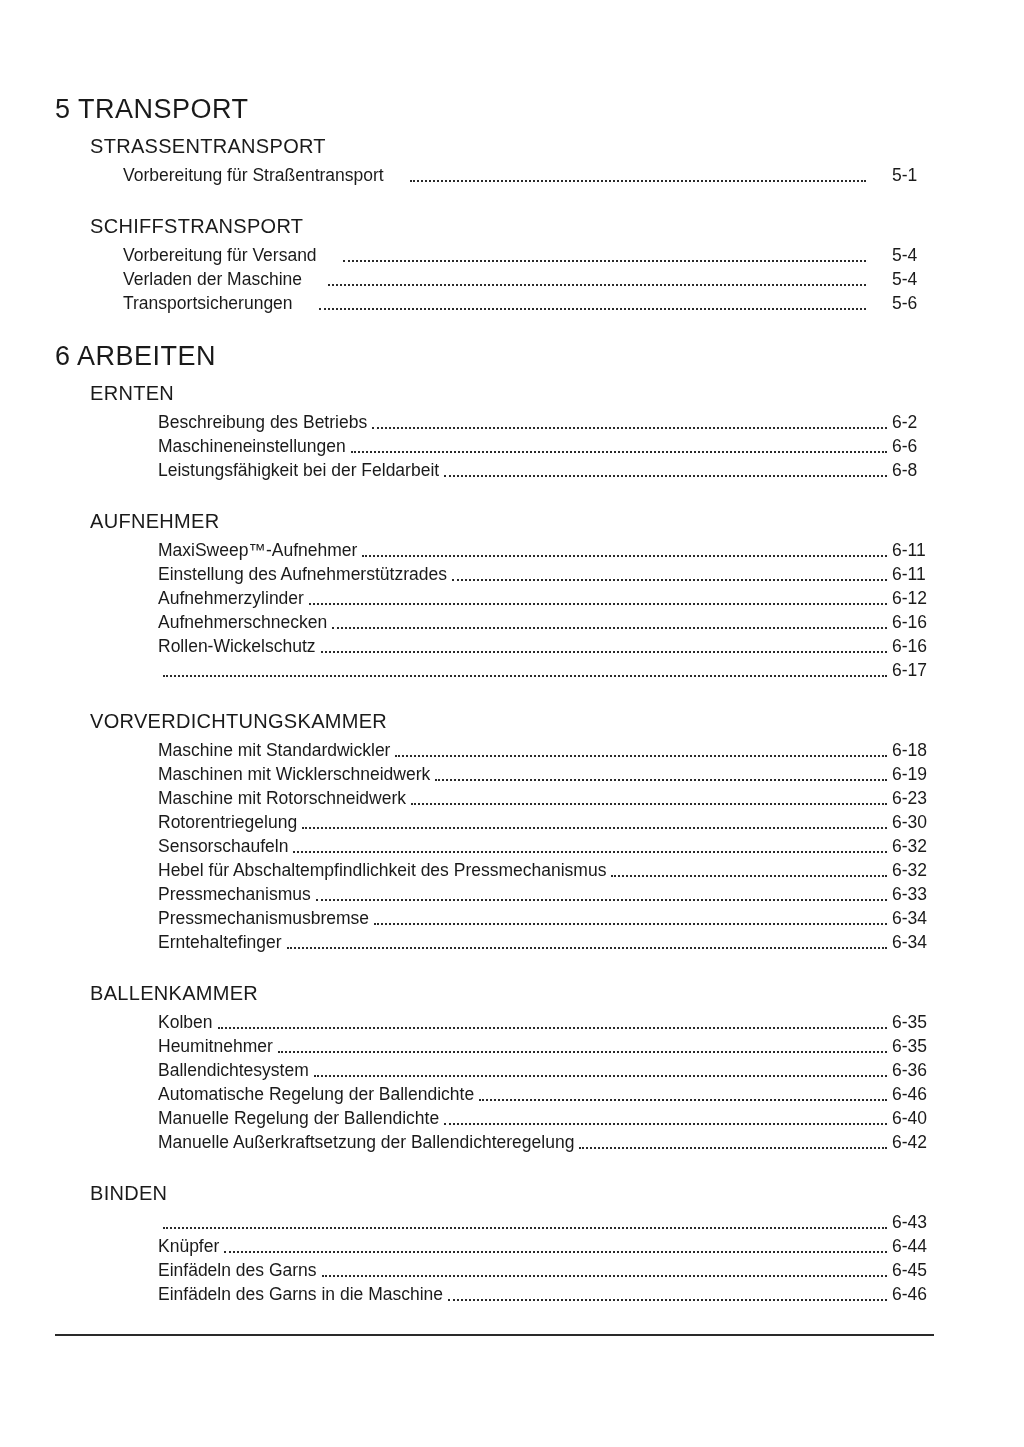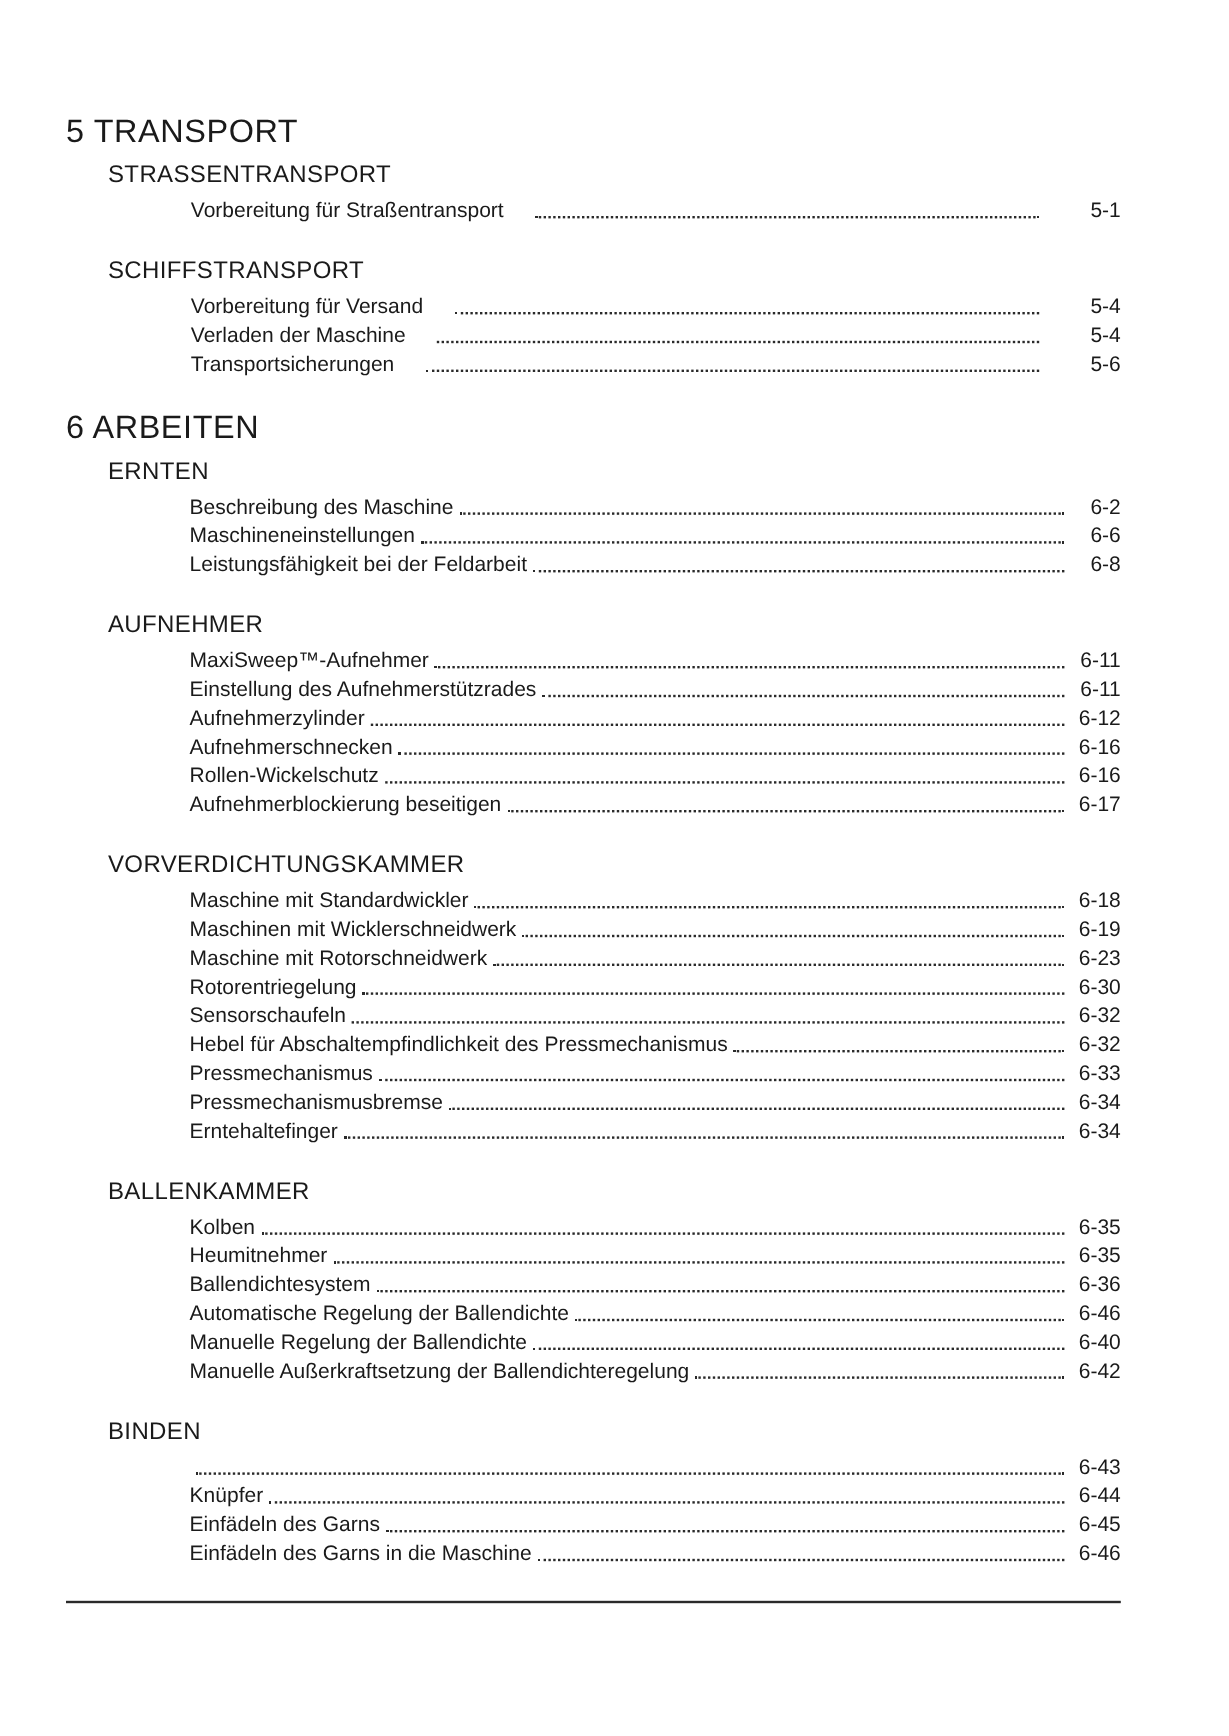--- a/index.html
+++ b/index.html
@@ -38,38 +38,37 @@
     font-weight: 400;
     letter-spacing: 0.3px;
     margin: 0 0 5px 35px;
   }
   .entry {
     display: flex;
     align-items: flex-end;
     font-size: 17.5px;
     line-height: 24px;
   }
-  .chapter-0 .entry { margin-left: 104px; gap: 21px; }
+  .chapter-0 .entry { margin-left: 68px; gap: 21px; }
   .chapter-1 .entry { margin-left: 103px; }
   .entry-label {
     white-space: nowrap;
     flex: 0 0 auto;
   }
   .leader {
     flex: 1 1 auto;
     border-bottom: 2px dotted #2a2a2a;
     margin: 0 5px;
     position: relative;
     top: -5px;
     min-width: 20px;
   }
   .entry-page {
     flex: 0 0 auto;
     min-width: 42px;
-    text-align: right;
     white-space: nowrap;
   }
   .bottom-rule {
     border: none;
     border-top: 2px solid #2a2a2a;
     margin: 16px 0 0 0;
   }
 </style>
 </head>
 <body>
@@ -103,21 +102,21 @@
             <span class="leader"></span>
             <span class="entry-page">5-6</span>
           </div>
         </div>
       </section>
       <section class="chapter chapter-1">
         <div class="chapter-title">6 ARBEITEN</div>
         <div class="toc-section">
           <div class="section-title">ERNTEN</div>
           <div class="entry">
-            <span class="entry-label">Beschreibung des Maschine</span>
+            <span class="entry-label">Beschreibung des Betriebs</span>
             <span class="leader"></span>
             <span class="entry-page">6-2</span>
           </div>
           <div class="entry">
             <span class="entry-label">Maschineneinstellungen</span>
             <span class="leader"></span>
             <span class="entry-page">6-6</span>
           </div>
           <div class="entry">
             <span class="entry-label">Leistungsfähigkeit bei der Feldarbeit</span>
@@ -146,21 +145,20 @@
             <span class="entry-label">Aufnehmerschnecken</span>
             <span class="leader"></span>
             <span class="entry-page">6-16</span>
           </div>
           <div class="entry">
             <span class="entry-label">Rollen-Wickelschutz</span>
             <span class="leader"></span>
             <span class="entry-page">6-16</span>
           </div>
           <div class="entry">
-            <span class="entry-label">Aufnehmerblockierung beseitigen</span>
             <span class="leader"></span>
             <span class="entry-page">6-17</span>
           </div>
         </div>
         <div class="toc-section">
           <div class="section-title">VORVERDICHTUNGSKAMMER</div>
           <div class="entry">
             <span class="entry-label">Maschine mit Standardwickler</span>
             <span class="leader"></span>
             <span class="entry-page">6-18</span>

